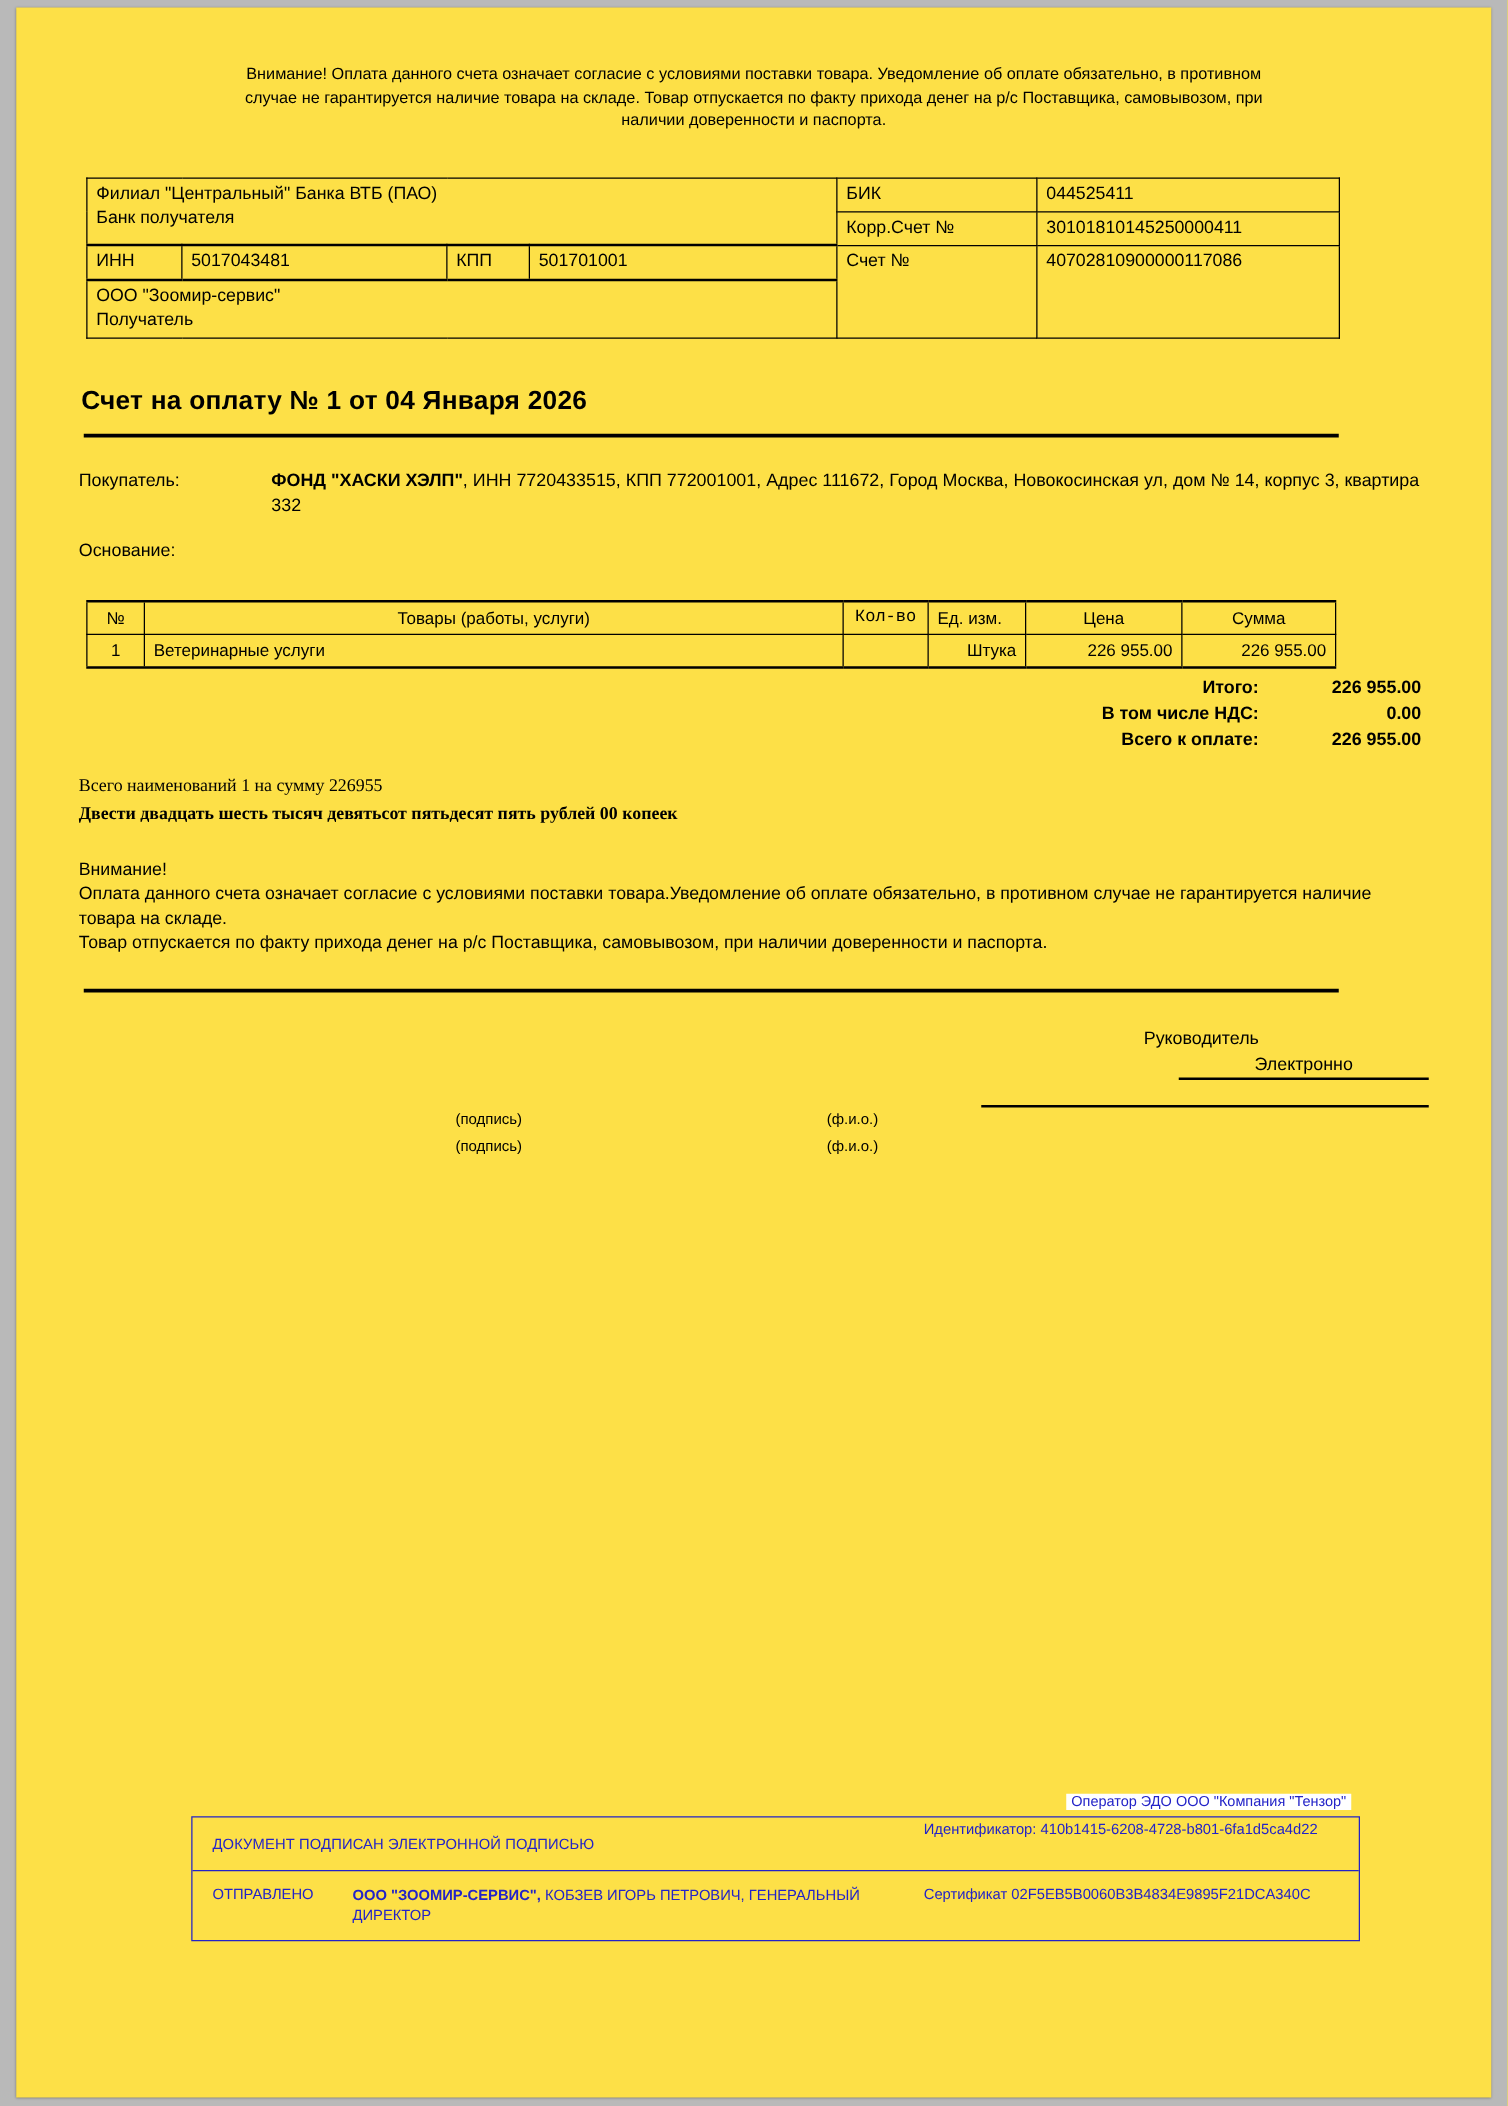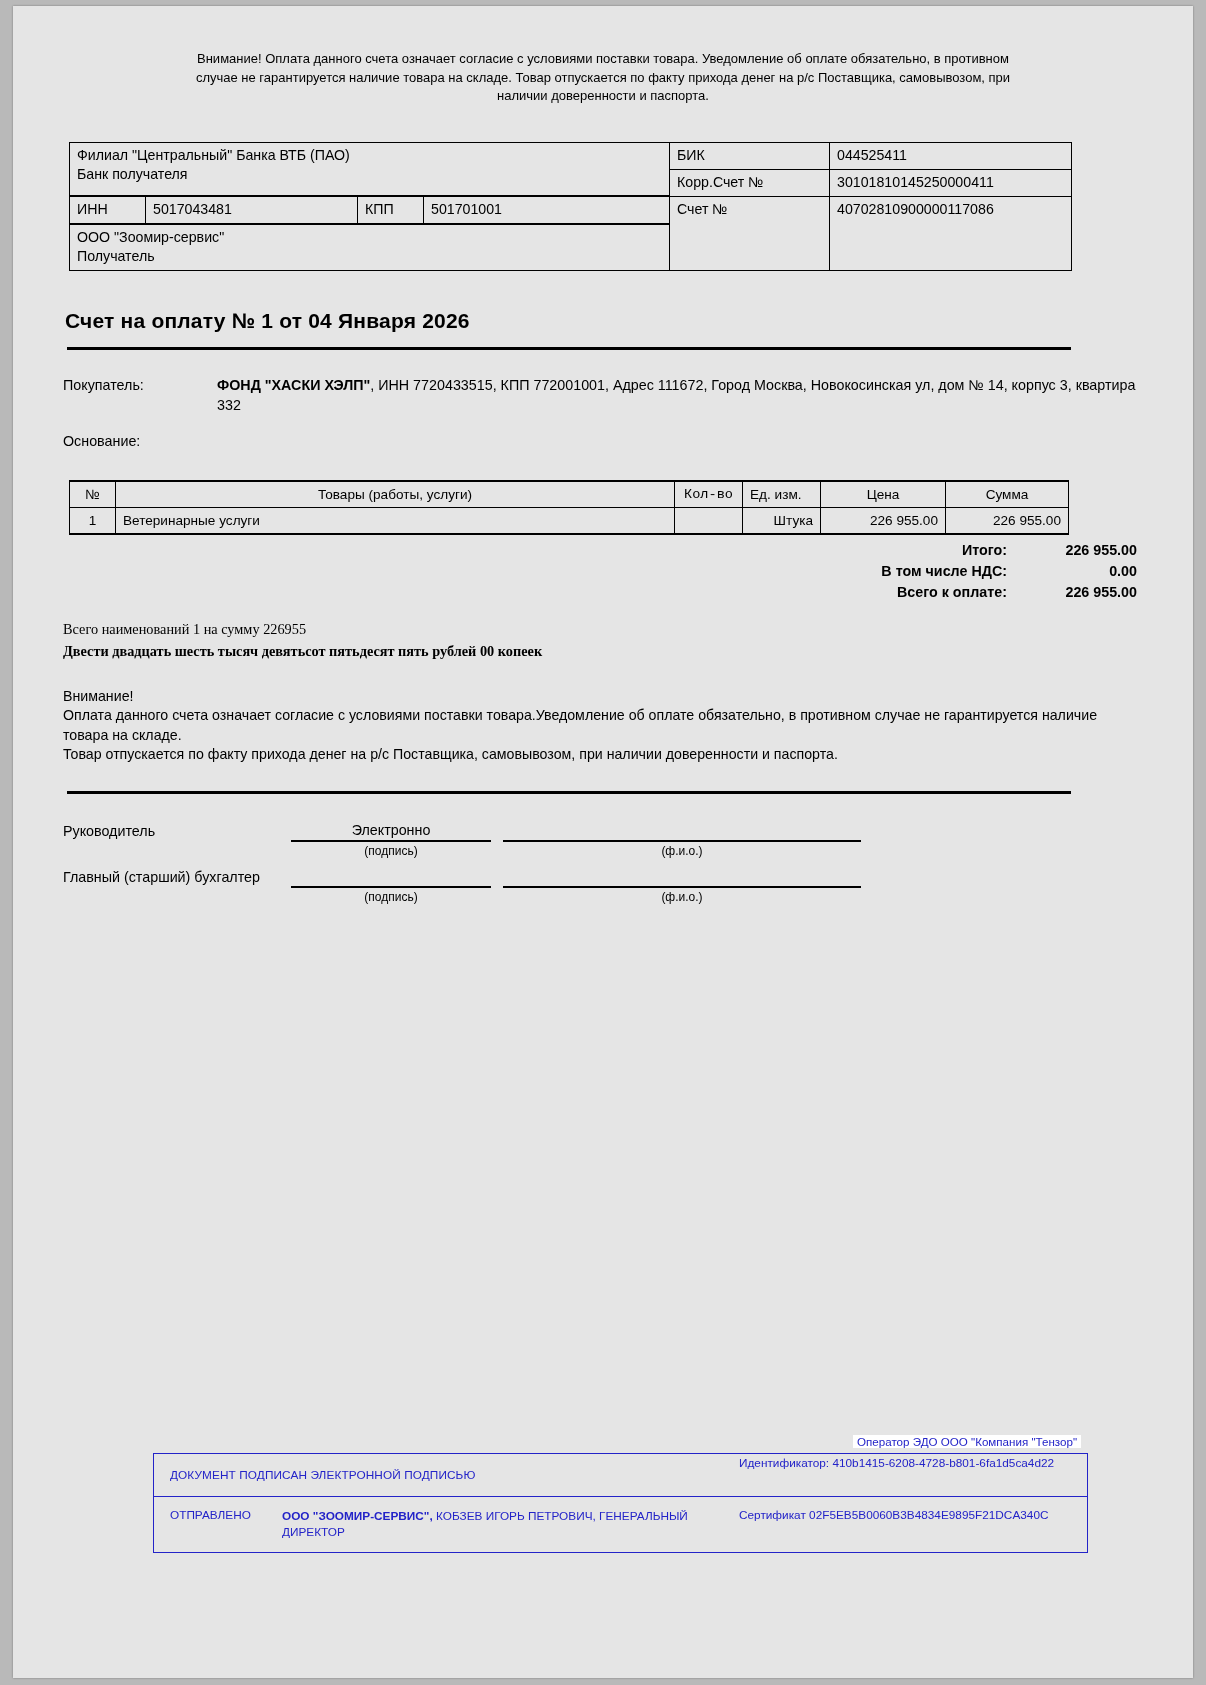--- a/index.html
+++ b/index.html
@@ -7,21 +7,21 @@
   body {
     width: 1206px; height: 1685px;
     background: #b9b9b9;
     font-family: "Liberation Sans", sans-serif;
     display: flex; justify-content: center; align-items: flex-start;
   }
   .page {
     position: relative;
     width: 1180px; height: 1672px;
     margin-top: 6px;
-    background: #e5e5e5;
+    background: #fde047;
     box-shadow: 0 0 2px rgba(0,0,0,0.35);
     overflow: hidden;
   }
   .inner { position: relative; width: 1080px; margin: 0 auto; }
 
   
   .notice {
     margin-top: 44px;
     text-align: center;
     font-size: 13.0px;
@@ -107,21 +107,21 @@
   .summary { margin-top: 16px; font-size: 14.3px; line-height: 20px; font-family: Liberation Serif, serif; }
   .summary .words { font-weight: bold; margin-top: 2px; }
 
   
   .attention { margin-top: 26px; font-size: 14.2px; line-height: 19.5px; }
 
   .rule-thick2 { border-top: 3px solid #000; margin-top: 26px; width: 1004px; margin-left: 4px; }
 
   
   .sign-area { margin-top: 26px; font-size: 14.3px; }
-  .sign-row { display: flex; align-items: flex-end; margin-bottom: 2px; }
+  .sign-row { display: flex; align-items: flex-end; margin-bottom: 2px; flex-direction: column; }
   .sign-name { width: 228px; flex: none; line-height: 22px; }
   .sign-line-1 {
     width: 200px; flex:none; border-bottom: 2px solid #000;
     text-align: center; line-height: 20px; height: 22px;
   }
   .sign-gap { width: 12px; flex:none; }
   .sign-line-2 {
     width: 358px; flex:none; border-bottom: 2px solid #000; height: 22px;
   }
   .cap-row { display:flex; font-size: 12px; margin-bottom: 8px; }
@@ -271,26 +271,20 @@
         <div class="sign-line-1">Электронно</div>
         <div class="sign-gap"></div>
         <div class="sign-line-2"></div>
       </div>
       <div class="cap-row">
         <div class="cap-1"></div>
         <div class="cap-2">(подпись)</div>
         <div class="cap-g"></div>
         <div class="cap-3">(ф.и.о.)</div>
       </div>
-      <div class="sign-row">
-        <div class="sign-name">Главный (старший) бухгалтер</div>
-        <div class="sign-line-1"></div>
-        <div class="sign-gap"></div>
-        <div class="sign-line-2"></div>
-      </div>
       <div class="cap-row">
         <div class="cap-1"></div>
         <div class="cap-2">(подпись)</div>
         <div class="cap-g"></div>
         <div class="cap-3">(ф.и.о.)</div>
       </div>
     </div>
 
   </div>
 

